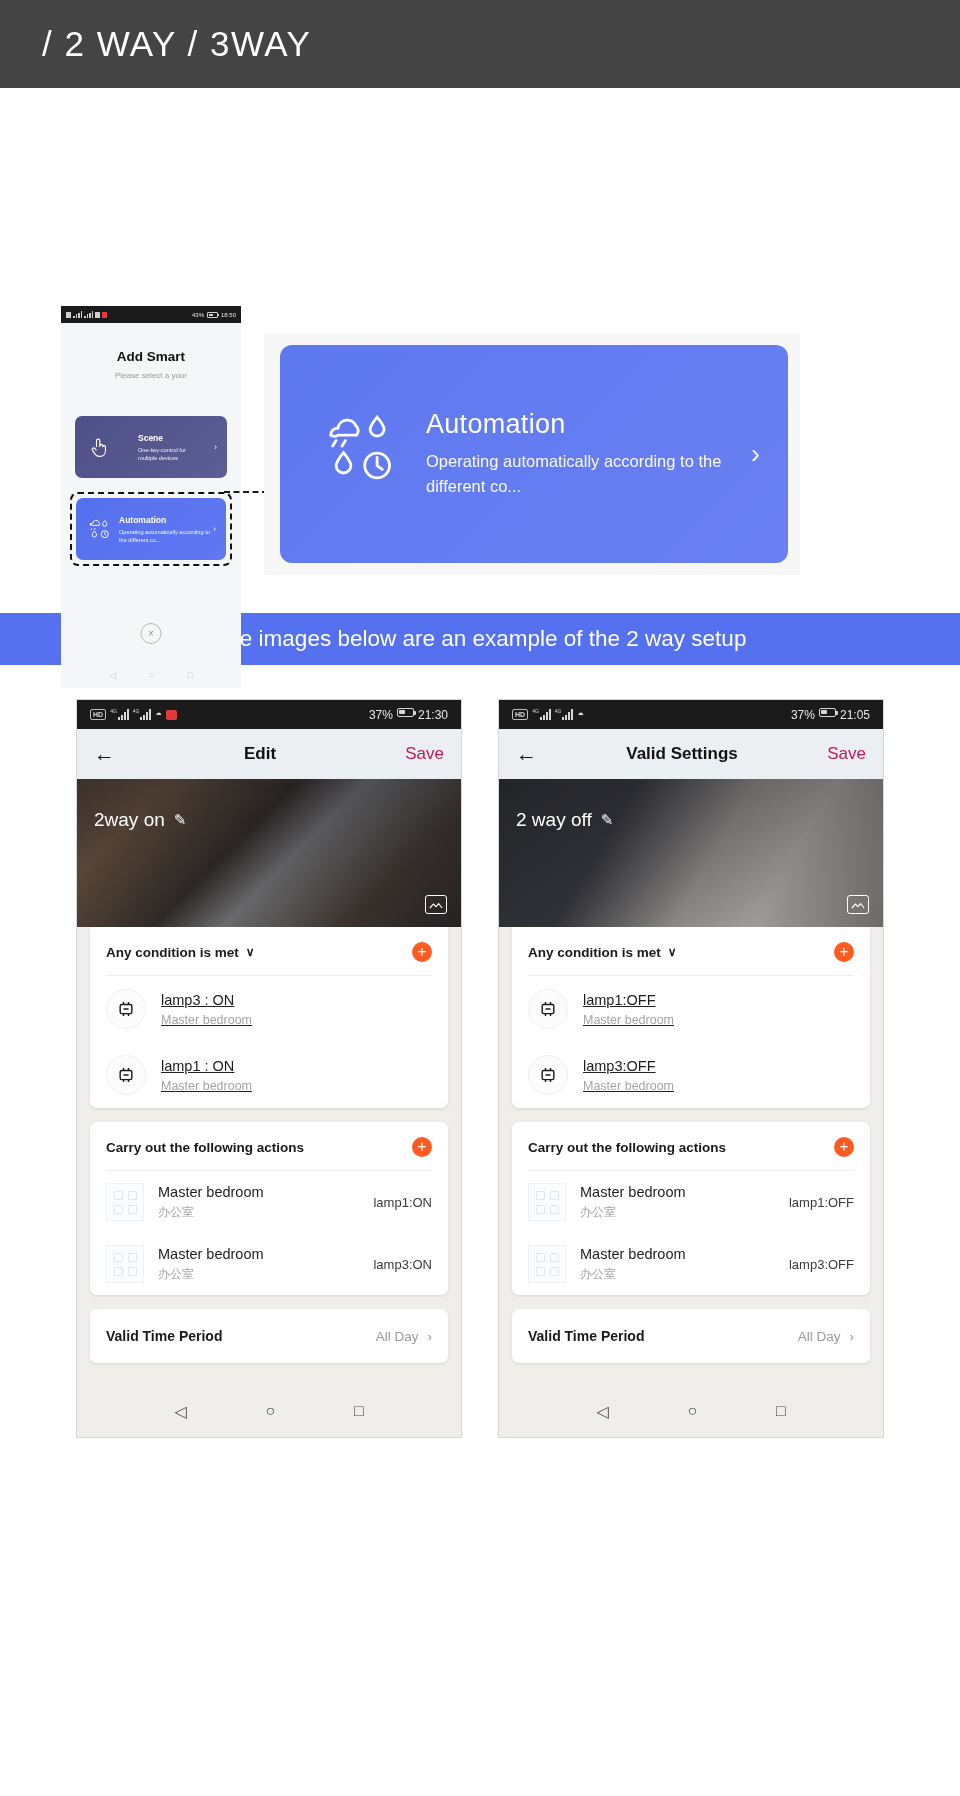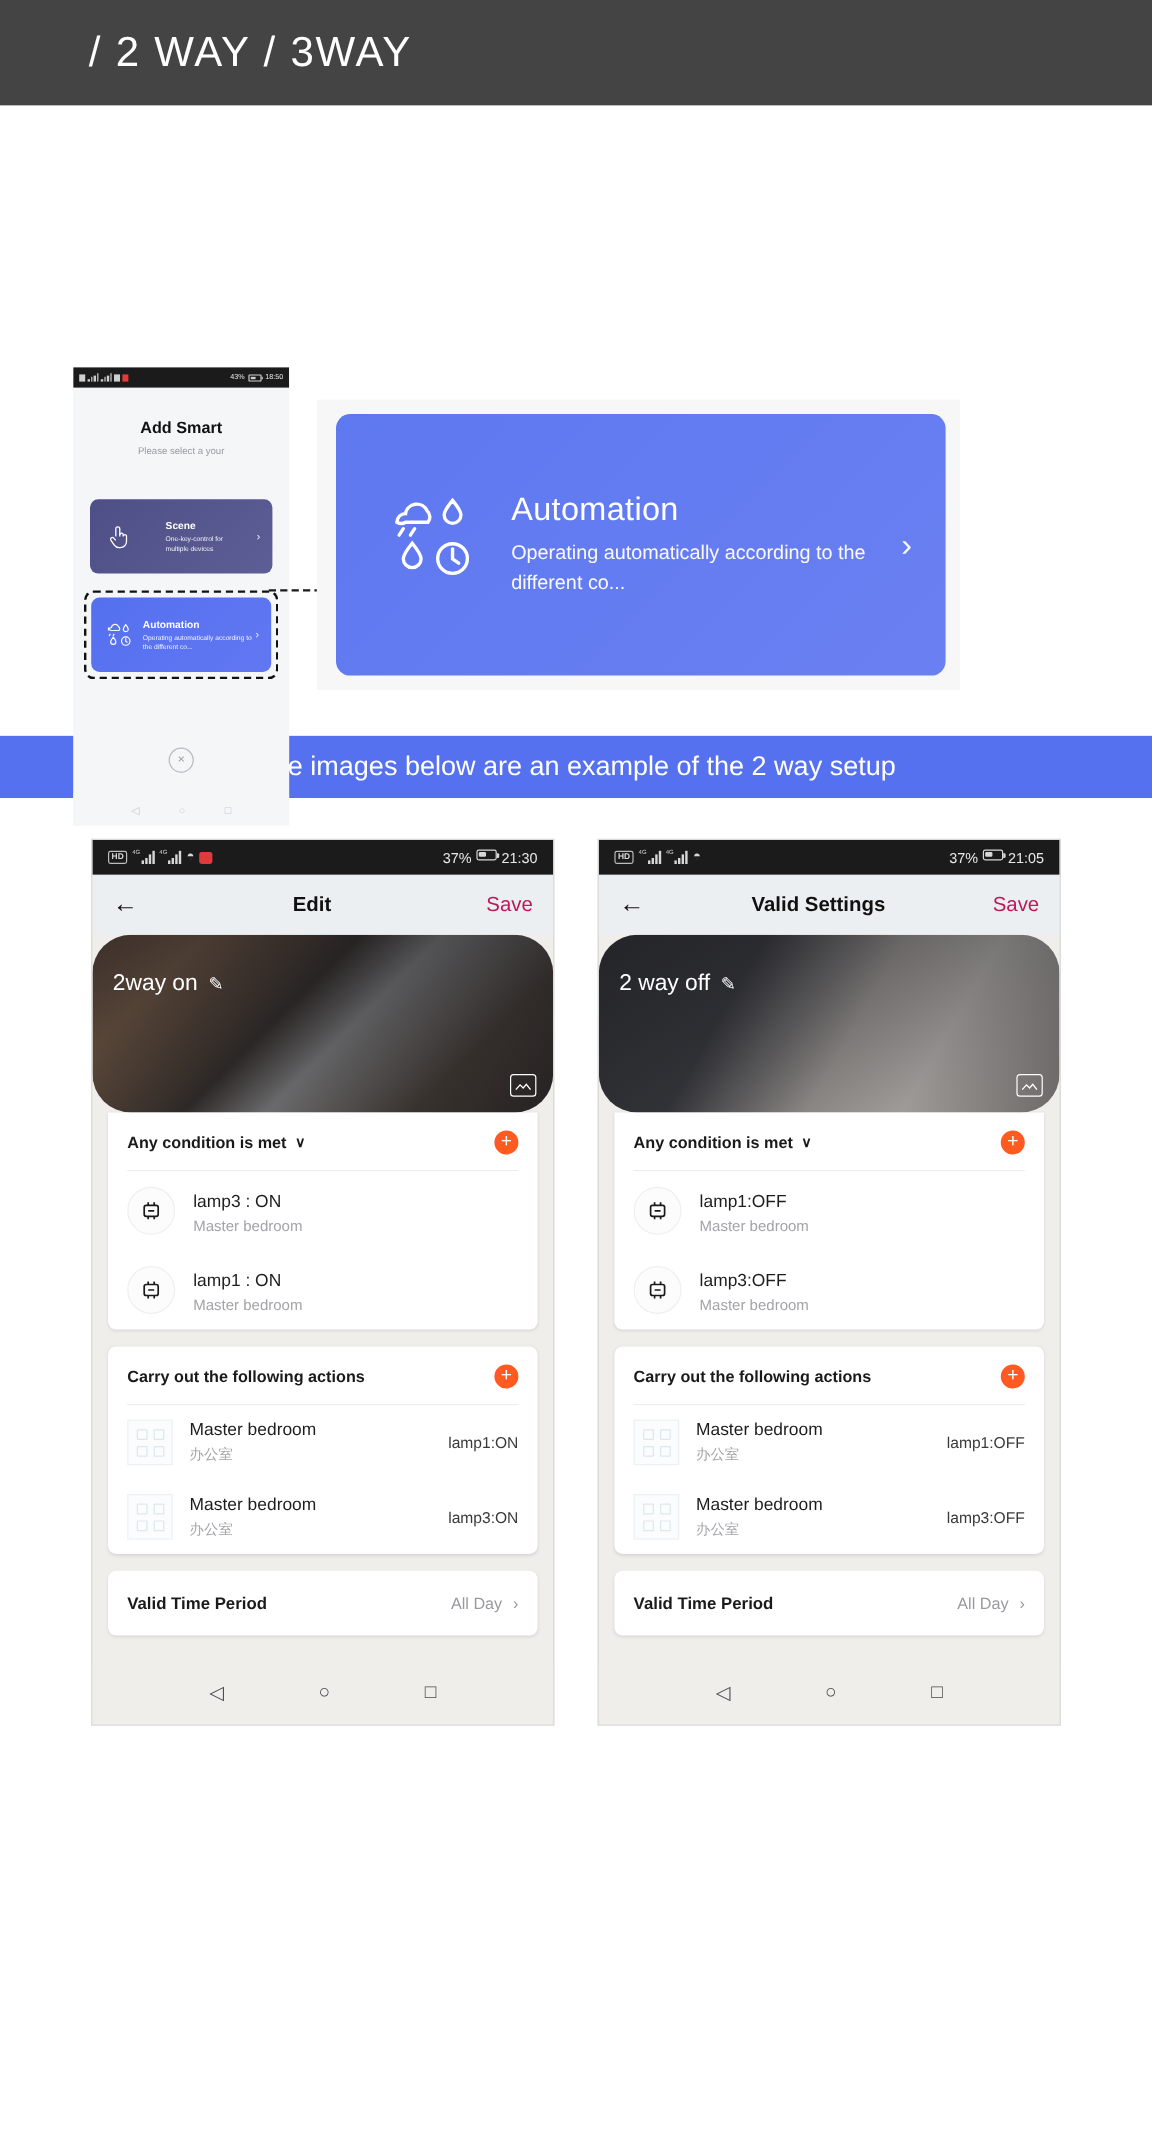--- a/index.html
+++ b/index.html
@@ -11,21 +11,21 @@
     -webkit-font-smoothing: antialiased;
   }
   .page { width: 960px; position: relative; }
 
   
   .top-bar {
     background: #444444;
     height: 88px;
     display: flex;
     align-items: center;
-    padding-left: 74px;
+    padding-left: 42px;
   }
   .top-bar-title {
     color: #ffffff;
     font-size: 35px;
     letter-spacing: 1.5px;
     font-weight: 400;
   }
 
   
   .intro-section {
@@ -193,21 +193,20 @@
     display:flex; align-items:center; padding: 0 17px;
   }
   .app-back { font-size: 21px; color:#111; width:40px; }
   .app-title { flex:1; text-align:center; font-size:17px; font-weight:700; color:#111; }
   .app-save { font-size:17px; font-weight:400; color:#be185d; width:58px; text-align:right; }
 
   .hero {
     height: 148px;
     position: relative;
     overflow:hidden;
-    border-radius:32px;
   }
   .hero-a { background:
       linear-gradient(180deg, rgba(20,20,25,.55), rgba(20,20,25,.35)),
       linear-gradient(135deg,#6d5240 0%,#8a6a4f 18%,#3b342e 42%,#9a9a9a 55%,#4c4239 78%,#2f2926 100%); }
   .hero-b { background:
       linear-gradient(180deg, rgba(25,25,30,.5), rgba(30,30,35,.3)),
       linear-gradient(120deg,#2e2f33 0%,#3a3b40 30%,#b9b4ae 55%,#d6d2cc 72%,#8f8a85 100%); }
   .hero-label {
     position:absolute; left:17px; top:30px;
     color:#fff; font-size:19px; display:flex; align-items:center; gap:9px;
@@ -232,21 +231,21 @@
     padding: 15px 16px 13px 16px;
   }
   .card-head-t { font-size:13.5px; font-weight:700; color:#1a1a1a; display:flex; align-items:center; gap:7px;}
   .caret { font-size:12px; }
   .plus {
     width:20px;height:20px;border-radius:50%;background:#ff5a1f;color:#fff;
     display:flex;align-items:center;justify-content:center;font-size:16px;line-height:1;font-weight:400;
   }
   .divider { height:1px; background:#ededed; margin: 0 16px; }
   .cond-row {
-    display:flex; align-items:flex-end; padding: 13px 16px;
+    display:flex; align-items:center; padding: 13px 16px; text-decoration: underline;
   }
   .cond-ico {
     width:40px;height:40px;border-radius:50%;border:1px solid #efefef;background:#fcfcfc;
     display:flex;align-items:center;justify-content:center;flex:0 0 40px;
   }
   .cond-txt { padding-left:15px; }
   .cond-t { font-size:14.5px; color:#1d1d1d; }
   .cond-s { font-size:12.5px; color:#a4a4a8; margin-top:5px; }
 
   .act-row { display:flex; align-items:center; padding: 12px 16px; }

